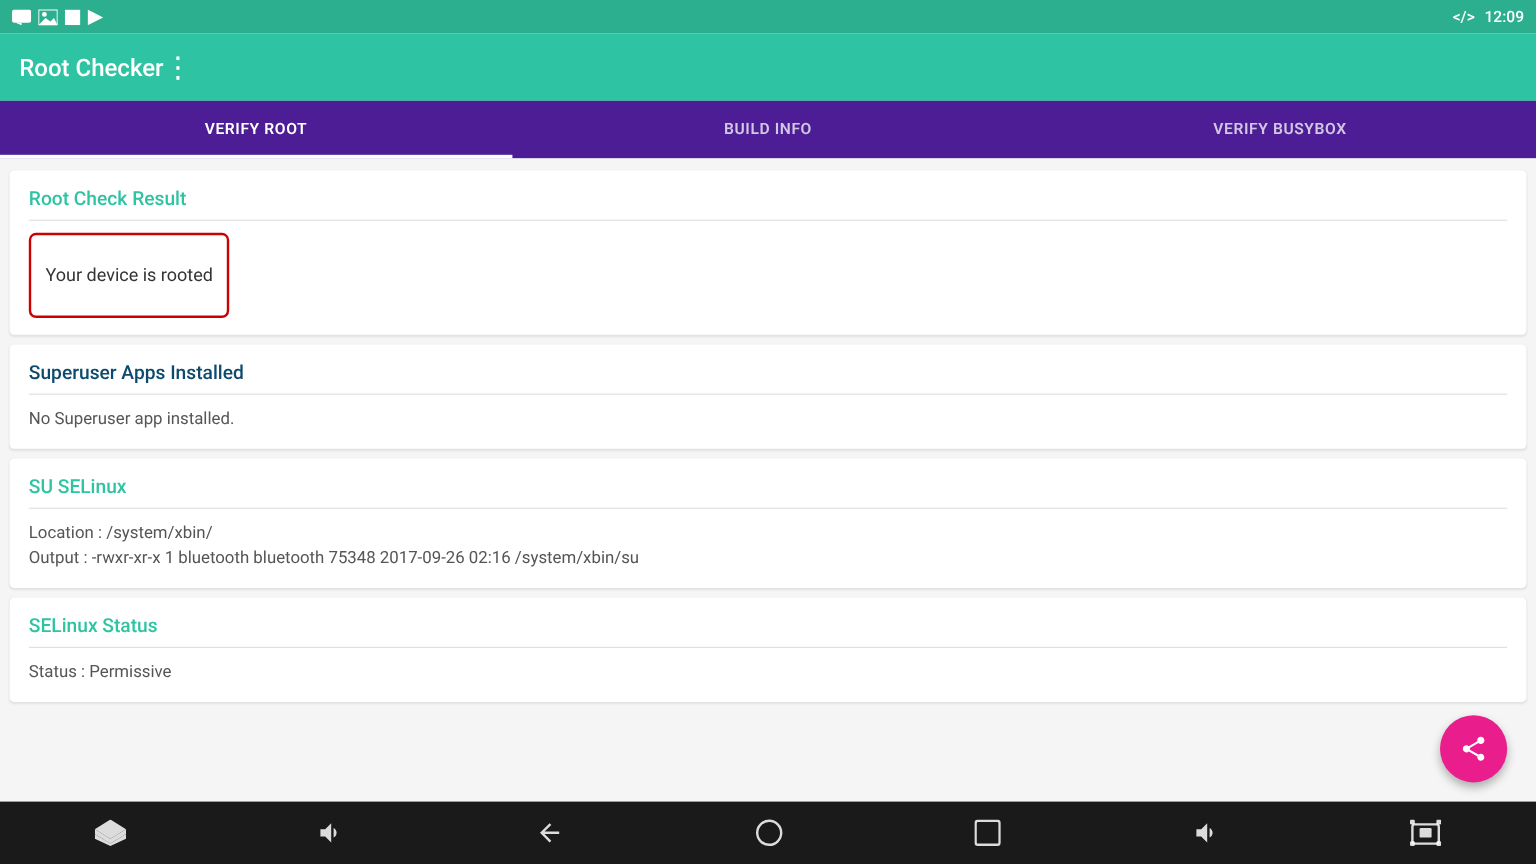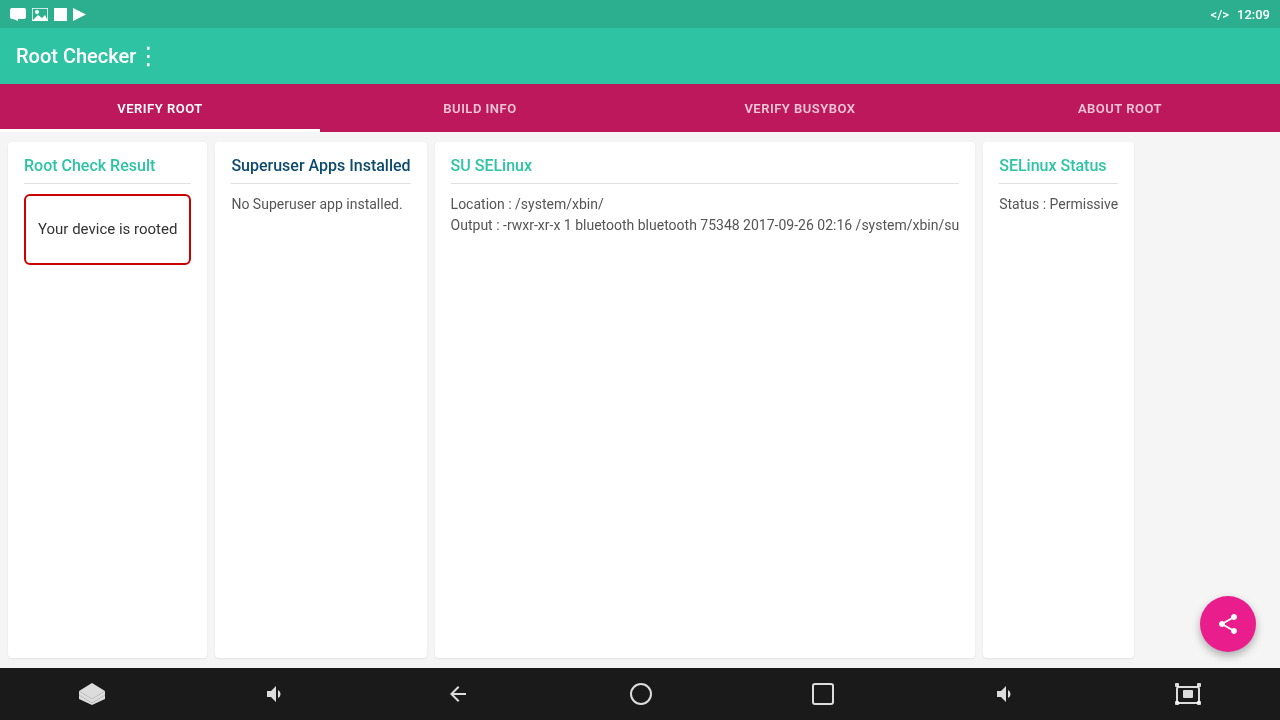--- a/index.html
+++ b/index.html
@@ -26,21 +26,21 @@
       align-items: center;
       justify-content: flex-start;
       padding: 0 16px;
       flex-shrink: 0;
     }
     .toolbar-title { color: white; font-size: 20px; font-weight: 500; }
     .toolbar-more { color: white; font-size: 24px; cursor: pointer; display: flex; align-items: center; }
 
     
     .tab-bar {
-      background: #be185d;
+      background: #4c1d95;
       height: 48px;
       display: flex;
       align-items: flex-end;
       flex-shrink: 0;
     }
     .tab {
       flex: 1;
       height: 100%;
       display: flex;
       align-items: center;
@@ -65,21 +65,21 @@
       background: white;
     }
 
     
     .content {
       flex: 1;
       background: #f5f5f5;
       overflow-y: auto;
       padding: 10px 8px;
       display: flex;
-      flex-direction: row;
+      flex-direction: column;
       gap: 8px;
     }
 
     
     .card {
       background: white;
       border-radius: 4px;
       padding: 14px 16px;
       box-shadow: 0 1px 2px rgba(0,0,0,0.08);
     }
@@ -186,23 +186,20 @@
   <div class="tab-bar">
     <div class="tab active">
       <span>VERIFY ROOT</span>
     </div>
     <div class="tab">
       <span>BUILD INFO</span>
     </div>
     <div class="tab">
       <span>VERIFY BUSYBOX</span>
     </div>
-    <div class="tab">
-      <span>ABOUT ROOT</span>
-    </div>
   </div>
 
   <div class="content">
 
     <div class="card">
       <div class="card-title">Root Check Result</div>
       <div class="card-body">
         <span class="rooted-badge">Your device is rooted</span>
       </div>
     </div>

